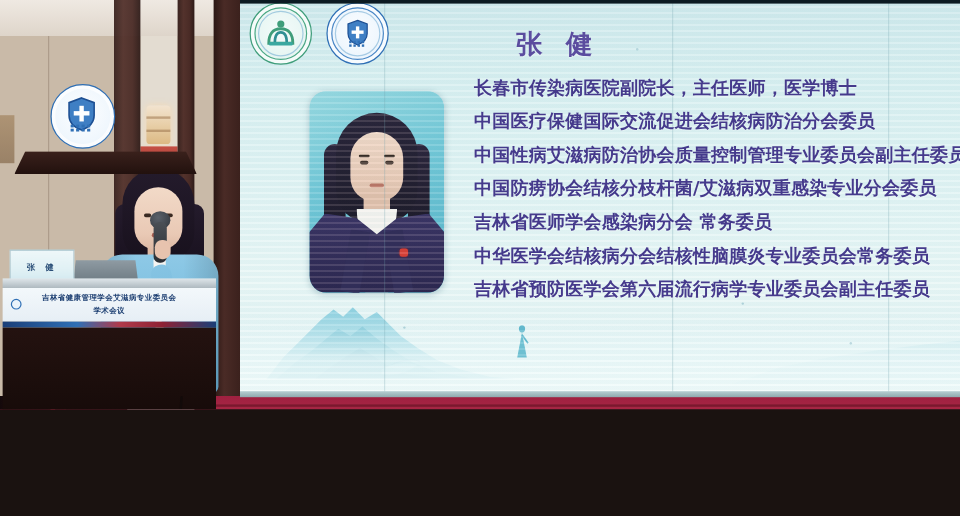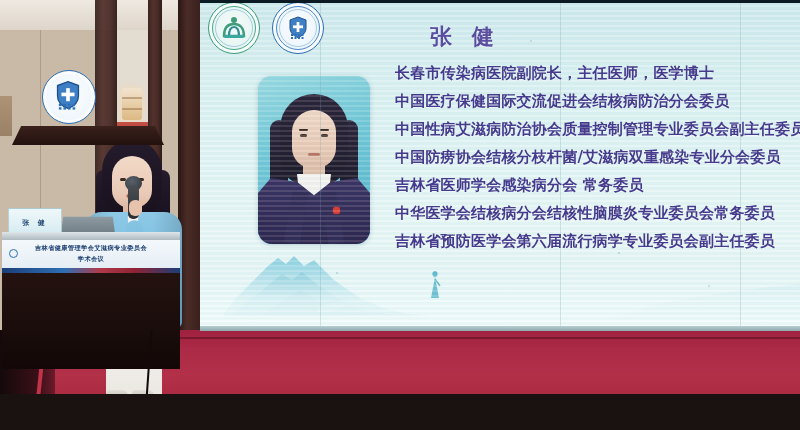--- a/index.html
+++ b/index.html
@@ -1,21 +1,21 @@
 <!DOCTYPE html>
 <html><head>
 <meta charset="utf-8">
 <style>
   html,body{margin:0;padding:0;}
   body{
     width:800px;height:430px;overflow:hidden;
     font-family:"DejaVu Sans","Liberation Sans",sans-serif;
     background:#1a1210;
   }
-  .scene{position:relative;width:800px;height:394px;overflow:hidden;}
+  .scene{position:relative;width:800px;height:341px;overflow:hidden;}
 
   
   .room-wall{
     position:absolute;left:0;top:0;width:200px;height:340px;
     background:linear-gradient(180deg,#cdbfae 0%,#c6b7a5 40%,#c3b4a2 70%,#bda f 100%);
     background-color:#c9baa8;
   }
   .wall-top-band{
     position:absolute;left:0;top:0;width:200px;height:30px;
     background:linear-gradient(180deg,#efe9e2 0%,#ded5ca 100%);

